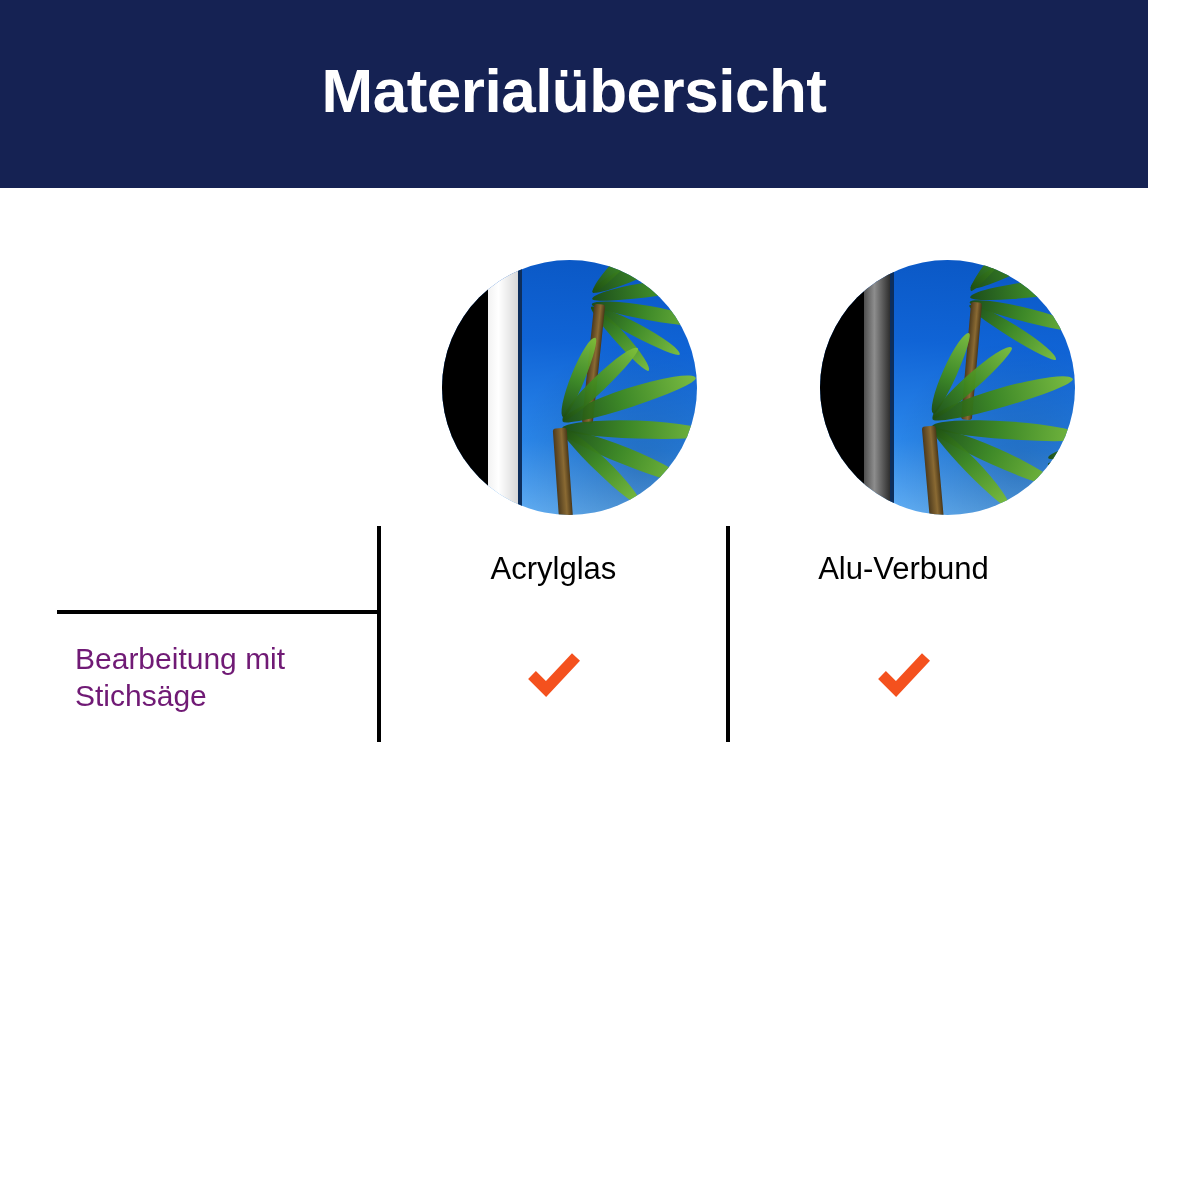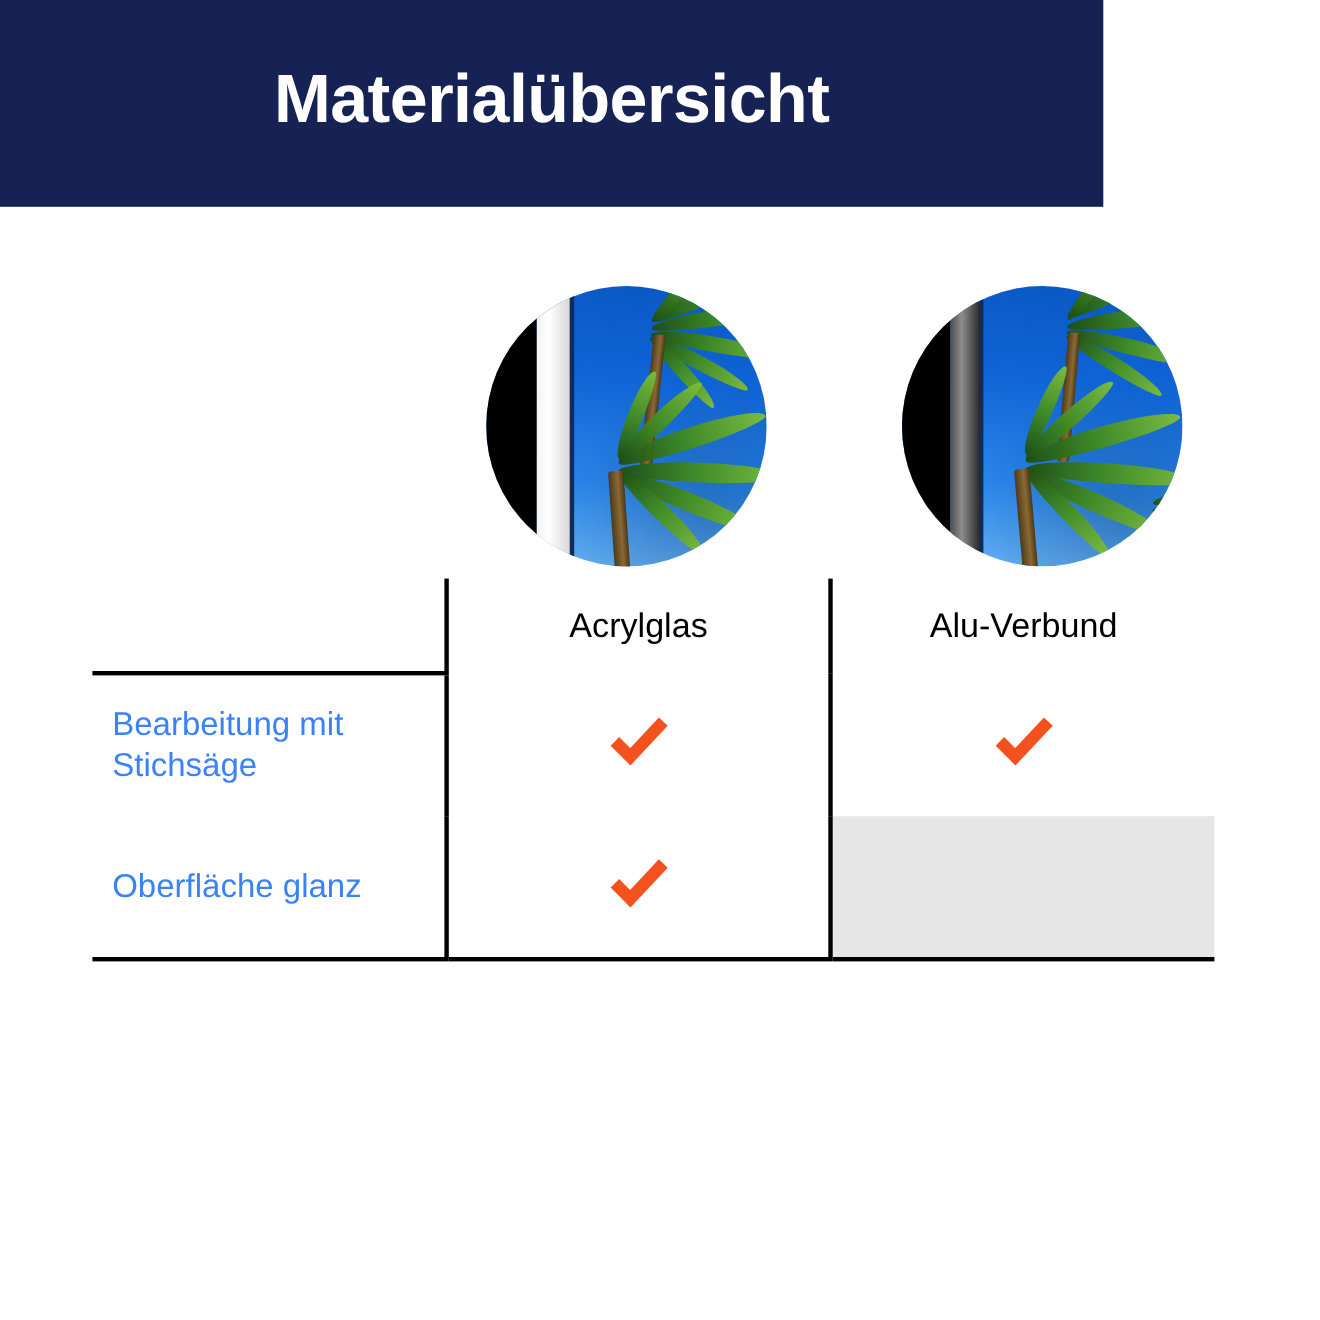--- a/index.html
+++ b/index.html
@@ -9,21 +9,21 @@
   body {
     width: 1200px;
     height: 1200px;
     background: #ffffff;
     font-family: "Liberation Sans", sans-serif;
     overflow: hidden;
   }
 
   
   .header {
-    width: 1003px;
+    width: 1148px;
     height: 188px;
     background: #152253;
     display: flex;
     align-items: center;
     justify-content: center;
     box-sizing: border-box;
   }
   .header-title {
     color: #ffffff;
     font-size: 62px;
@@ -100,21 +100,21 @@
   .edge-thin {
     position: absolute;
     top: 0; bottom: 0;
     width: 4px;
     background: #0d2e5c;
   }
 
   
   .table {
     position: absolute;
-    left: 84px;
+    left: 57px;
     top: 338px;
     width: 1020px;
     border-collapse: collapse;
     table-layout: fixed;
   }
   .table td, .table th {
     padding: 0;
     margin: 0;
     border: 0;
   }
@@ -130,21 +130,21 @@
     text-align: center;
     vertical-align: middle;
     border-bottom: 4px solid #000000;
   }
   .head-cell.empty { border-bottom: 4px solid #000000; }
   .head-cell.sep   { border-left: 4px solid #000000; }
 
   .row-cell {
     height: 128px;
     font-size: 30px;
-    color: #3b82f6;
+    color: #701a75;
     vertical-align: middle;
     border-bottom: 4px solid #000000;
   }
   .row-cell.label {
     text-align: left;
     padding-left: 18px;
     line-height: 1.22;
   }
   .row-cell.mark {
     text-align: center;
@@ -254,27 +254,16 @@
         <td class="row-cell mark">
           <span class="check">
             <svg viewBox="0 0 54 54" aria-hidden="true">
               <path d="M5 28 L19 42 L49 10" fill="none" stroke="#f4511e" stroke-width="11" stroke-linecap="butt" stroke-linejoin="miter"></path>
             </svg>
           </span>
         </td>
       </tr>
 
 
-      <tr class="last">
-        <td class="row-cell label">Oberfläche glanz</td>
-        <td class="row-cell mark">
-          <span class="check">
-            <svg viewBox="0 0 54 54" aria-hidden="true">
-              <path d="M5 28 L19 42 L49 10" fill="none" stroke="#f4511e" stroke-width="11" stroke-linecap="butt" stroke-linejoin="miter"></path>
-            </svg>
-          </span>
-        </td>
-        <td class="row-cell mark shaded"></td>
-      </tr>
     </tbody>
   </table>
 
 </div>
 
 </body></html>

